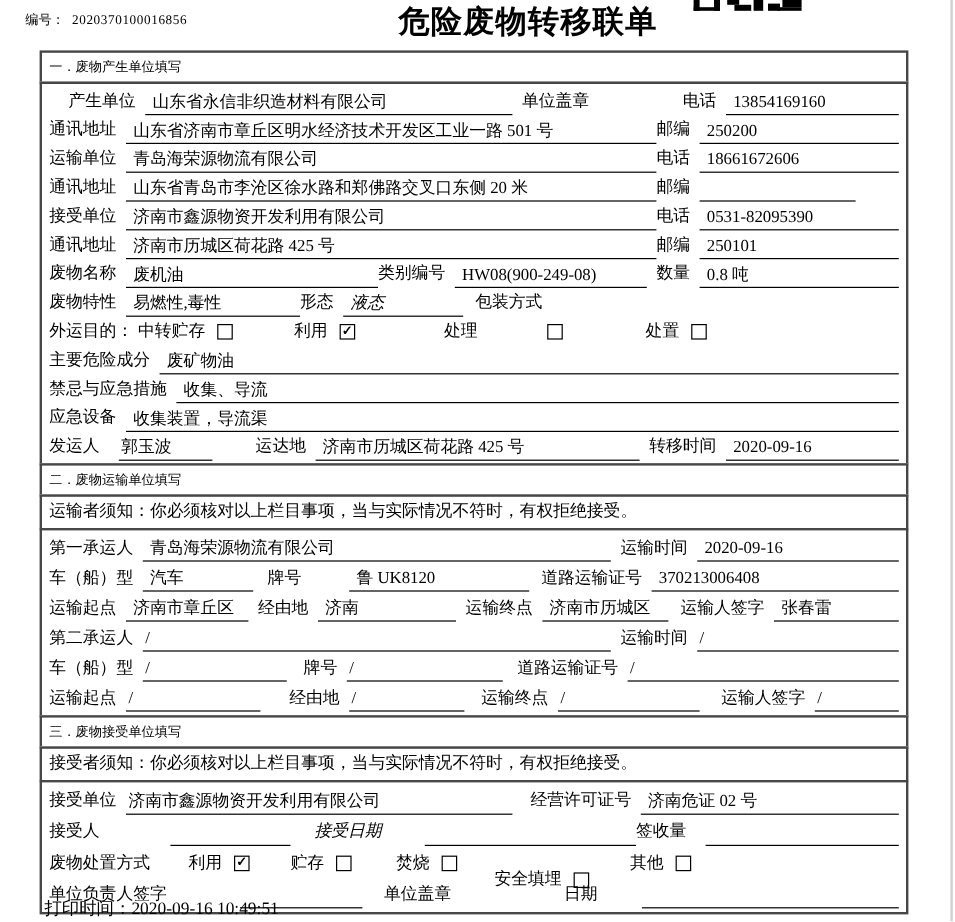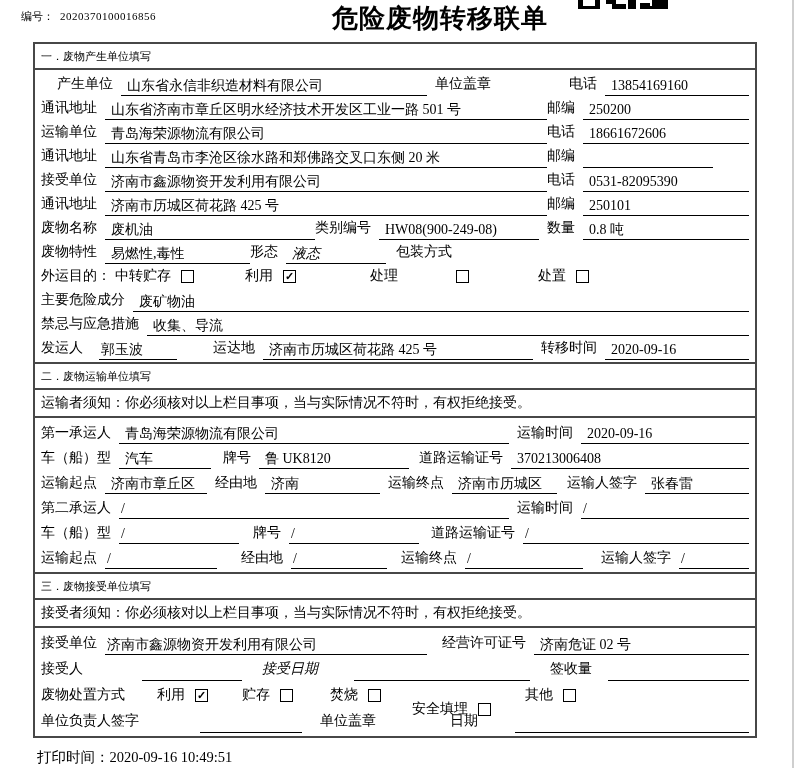--- a/index.html
+++ b/index.html
@@ -135,20 +135,24 @@
         </div>
         <div class="row" style="height: 24px;">
           <span class="lab">主要危险成分</span>
           <span class="val flex">废矿物油</span>
         </div>
         <div class="row" style="height: 24px;">
           <span class="lab">禁忌与应急措施</span>
           <span class="val flex">收集、导流</span>
         </div>
         <div class="row" style="height: 24px;">
+          <span class="lab">应急设备</span>
+          <span class="val flex">收集装置，导流渠</span>
+        </div>
+        <div class="row" style="height: 24px;">
           <span class="lab">发运人</span>
           <span class="val center" style="width: 78px; margin-left: 8px;">郭玉波</span>
           <span class="lab" style="margin-left: 36px;">运达地</span>
           <span class="val" style="width: 270px;">济南市历城区荷花路 425 号</span>
           <span class="lab" style="margin-left: 8px;">转移时间</span>
           <span class="val flex">2020-09-16</span>
         </div>
       </div>
       <div class="box sec-head">二．废物运输单位填写</div>
       <div class="box notice">运输者须知：你必须核对以上栏目事项，当与实际情况不符时，有权拒绝接受。</div>
@@ -156,21 +160,21 @@
         <div class="row" style="height: 25px;">
           <span class="lab">第一承运人</span>
           <span class="val" style="width: 390px;">青岛海荣源物流有限公司</span>
           <span class="lab" style="margin-left: 8px;">运输时间</span>
           <span class="val flex">2020-09-16</span>
         </div>
         <div class="row" style="height: 25px;">
           <span class="lab">车（船）型</span>
           <span class="val" style="width: 92px;">汽车</span>
           <span class="lab" style="margin-left: 12px;">牌号</span>
-          <span class="val" style="width: 150px;">鲁 UK8120</span>
+          <span class="val" style="width: 150px; margin-left: 32px;">鲁 UK8120</span>
           <span class="lab" style="margin-left: 10px;">道路运输证号</span>
           <span class="val flex">370213006408</span>
         </div>
         <div class="row" style="height: 25px;">
           <span class="lab">运输起点</span>
           <span class="val" style="width: 102px;">济南市章丘区</span>
           <span class="lab" style="margin-left: 8px;">经由地</span>
           <span class="val" style="width: 115px;">济南</span>
           <span class="lab" style="margin-left: 8px;">运输终点</span>
           <span class="val" style="width: 105px;">济南市历城区</span>
@@ -209,21 +213,21 @@
           <span class="lab">接受单位</span>
           <span class="val center" style="width: 322px;">济南市鑫源物资开发利用有限公司</span>
           <span class="lab" style="margin-left: 15px;">经营许可证号</span>
           <span class="val flex">济南危证 02 号</span>
         </div>
         <div class="row" style="height: 26px;">
           <span class="lab">接受人</span>
           <span class="val" style="width: 100px; margin-left: 51px;"></span>
           <span class="lab" style="margin-left: 20px; font-style: italic;">接受日期</span>
           <span class="val" style="width: 176px; margin-left: 28px;"></span>
-          <span class="lab" style="margin-left: 20px; text-align: center;">签收量</span>
+          <span class="lab" style=" text-align: center;">签收量</span>
           <span class="val flex" style="margin-left: 8px;"></span>
         </div>
         <div class="row" style="height: 26px;">
           <span class="lab">废物处置方式</span>
           <span class="chk" style="width: 85px; margin-left: 24px;">
             <span class="chk-label">利用</span>
             <span class="cbox">✓</span>
           </span>
           <span class="chk" style="width: 88px;">
             <span class="chk-label">贮存</span>
@@ -239,21 +243,21 @@
           </span>
           <span class="chk flex">
             <span class="chk-label">其他</span>
             <span class="cbox"></span>
           </span>
         </div>
         <div class="row" style="height: 26px;">
           <span class="lab">单位负责人签字</span>
           <span class="val" style="width: 102px; margin-left: 53px;"></span>
           <span class="plain" style="margin-left: 18px;">单位盖章</span>
-          <span class="lab" style="margin-left: 66px;">日期</span>
+          <span class="lab" style="margin-left: 86px;">日期</span>
           <span class="val flex" style="margin-left: 29px;"></span>
         </div>
       </div>
     </div>
 
   <div class="print-line">
     <span>打印时间：</span><span>2020-09-16 10:49:51</span>
   </div>
 
   <div class="page-edge"></div>

